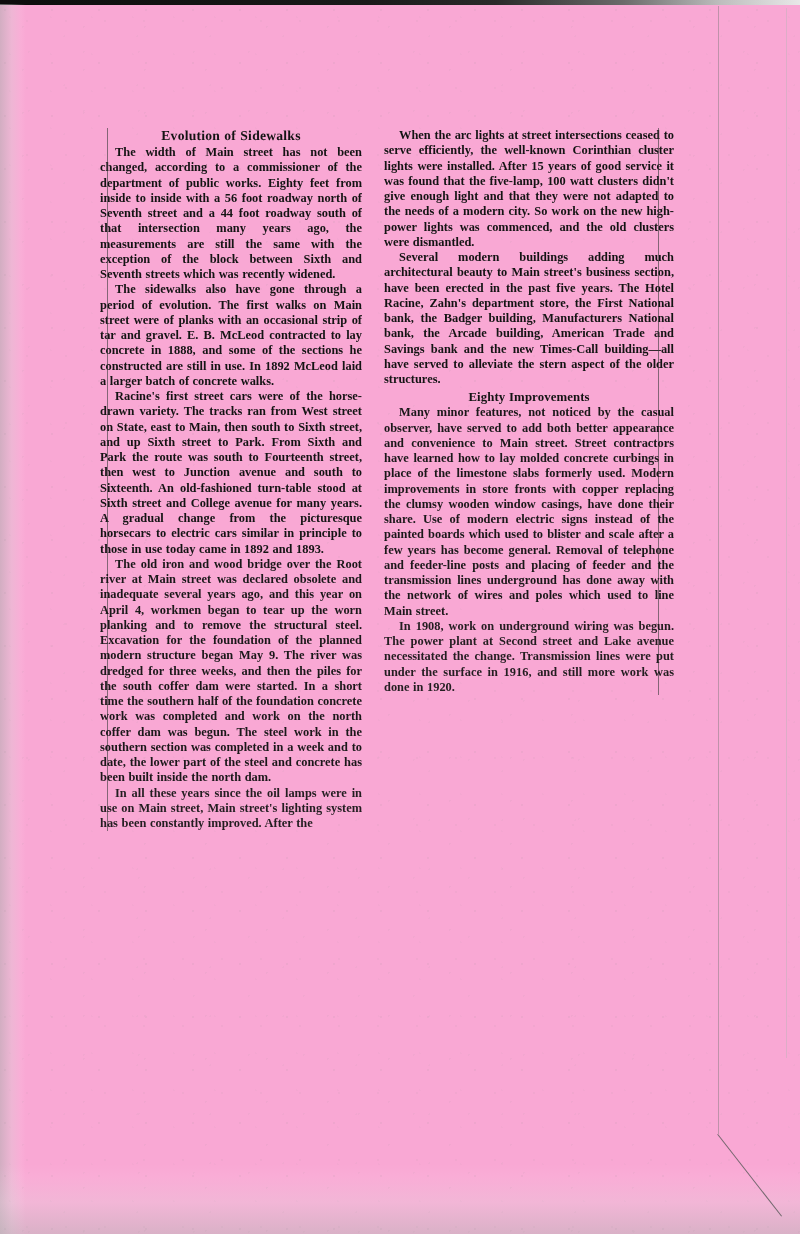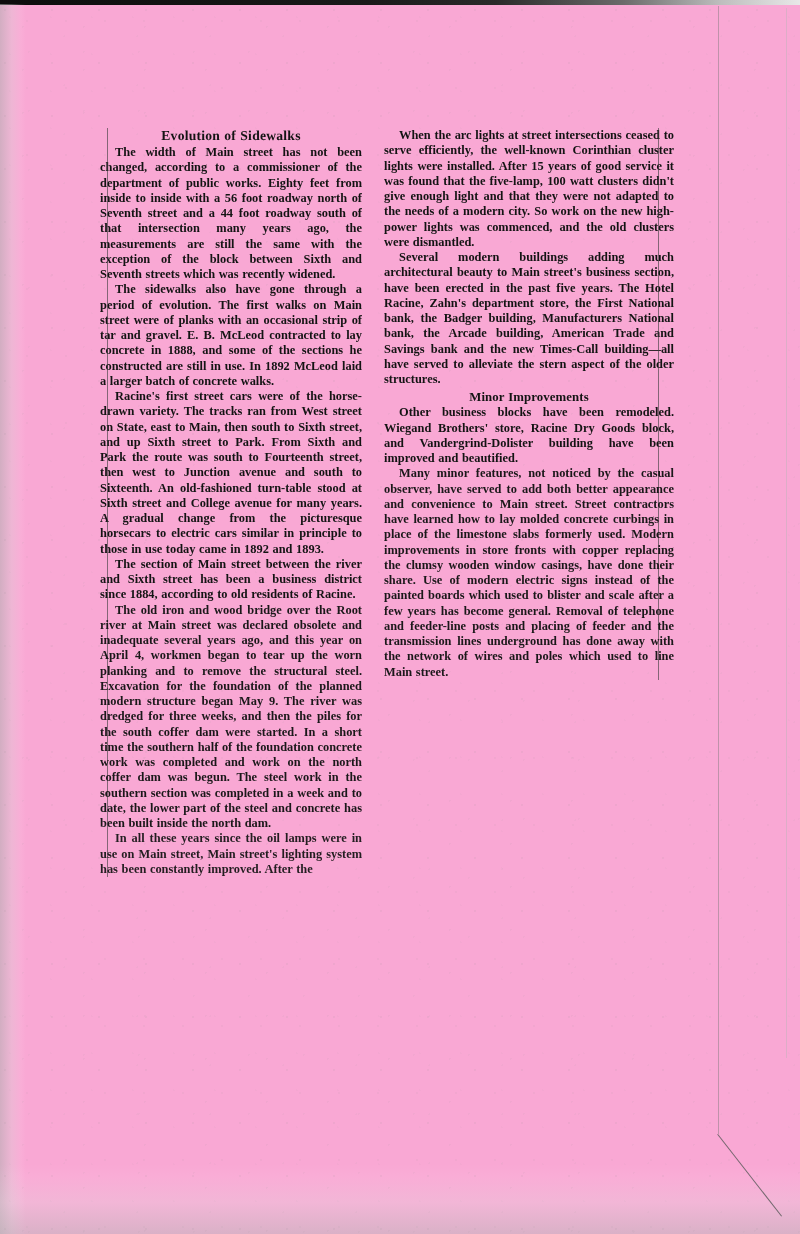--- a/index.html
+++ b/index.html
@@ -167,34 +167,33 @@
     <div class="columns">
 
       <div class="col col-left cut-right">
         <div class="rule rule-outer-left"></div>
 
         <h1 class="headline">Evolution of Sidewalks</h1>
 
         <p class="para">The width of Main street has not been changed, according to a commissioner of the department of public works.  Eighty feet from inside to inside with a 56 foot roadway north of Seventh street and a 44 foot roadway south of that intersection many years ago, the measurements are still the same with the exception of the block between Sixth and Seventh streets which was recently widened.</p>
         <p class="para">The sidewalks also have gone through a period of evolution.  The first walks on Main street were of planks with an occasional strip of tar and gravel.  E. B. McLeod contracted to lay concrete in 1888, and some of the sections he constructed are still in use.  In 1892 McLeod laid a larger batch of concrete walks.</p>
         <p class="para">Racine's first street cars were of the horse-drawn variety.  The tracks ran from West street on State, east to Main, then south to Sixth street, and up Sixth street to Park.  From Sixth and Park the route was south to Fourteenth street, then west to Junction avenue and south to Sixteenth.  An old-fashioned turn-table stood at Sixth street and College avenue for many years.  A gradual change from the picturesque horsecars to electric cars similar in principle to those in use today came in 1892 and 1893.</p>
-        <p class="para">The section of Main street between the river and Sixth street has been a business district since 1884, according to old residents of Racine.</p>
         <p class="para faded-b">The old iron and wood bridge over the Root river at Main street was declared obsolete and inadequate several years ago, and this year on April 4, workmen began to tear up the worn planking and to remove the structural steel.  Excavation for the foundation of the planned modern structure began May 9.  The river was dredged for three weeks, and then the piles for the south coffer dam were started.  In a short time the southern half of the foundation concrete work was completed and work on the north coffer dam was begun.  The steel work in the southern section was completed in a week and to date, the lower part of the steel and concrete has been built inside the north dam.</p>
         <p class="para faded-a">In all these years since the oil lamps were in use on Main street, Main street's lighting system has been constantly improved.  After the</p>
       </div>
 
       <div class="col col-right cut-right">
         <div class="rule rule-right-end"></div>
 
         <p class="para">When the arc lights at street intersections ceased to serve efficiently, the well-known Corinthian cluster lights were installed.  After 15 years of good service it was found that the five-lamp, 100 watt clusters didn't give enough light and that they were not adapted to the needs of a modern city.  So work on the new high-power lights was commenced, and the old clusters were dismantled.</p>
         <p class="para">Several modern buildings adding much architectural beauty to Main street's business section, have been erected in the past five years.  The Hotel Racine, Zahn's department store, the First National bank, the Badger building, Manufacturers National bank, the Arcade building, American Trade and Savings bank and the new Times-Call building—all have served to alleviate the stern aspect of the older structures.</p>
 
-        <h2 class="subhead">Minor Improvements</h2>
+        <h2 class="subhead">Eighty Improvements</h2>
 
-        <p class="para">Other business blocks have been remodeled.  Wiegand Brothers' store, Racine Dry Goods block, and Vandergrind-Dolister building have been improved and beautified.</p>
         <p class="para faded-b">Many minor features, not noticed by the casual observer, have served to add both better appearance and convenience to Main street.  Street contractors have learned how to lay molded concrete curbings in place of the limestone slabs formerly used.  Modern improvements in store fronts with copper replacing the clumsy wooden window casings, have done their share.  Use of modern electric signs instead of the painted boards which used to blister and scale after a few years has become general.  Removal of telephone and feeder-line posts and placing of feeder and the transmission lines underground has done away with the network of wires and poles which used to line Main street.</p>
+        <p class="para faded-a">In 1908, work on underground wiring was begun.  The power plant at Second street and Lake avenue necessitated the change.  Transmission lines were put under the surface in 1916, and still more work was done in 1920.</p>
       </div>
 
     </div>
   </div>
 
   <div class="scan-noise"></div>
 </div>
 
 </body></html>

